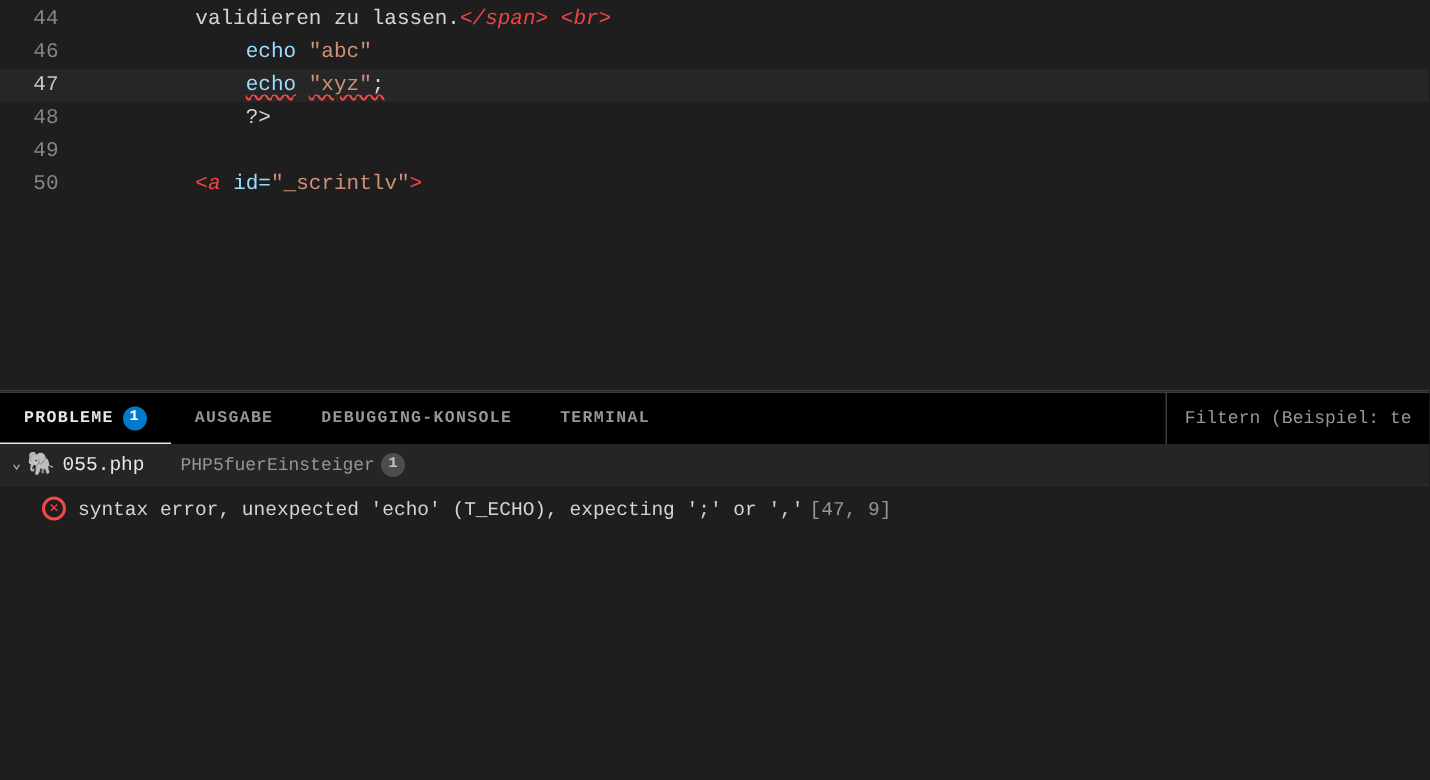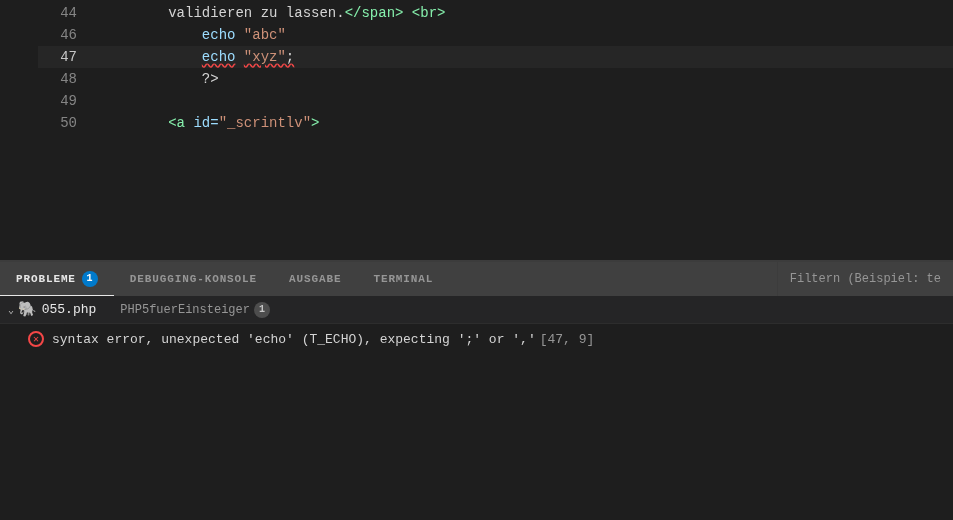--- a/index.html
+++ b/index.html
@@ -25,21 +25,20 @@
       flex-direction: column;
       padding-top: 2px;
     }
 
     .code-line {
       display: flex;
       align-items: center;
       height: 22px;
       font-size: 14px;
       line-height: 22px;
-      margin-left: 38px;
     }
 
     .line-number {
       width: 55px;
       text-align: right;
       padding-right: 16px;
       color: #858585;
       user-select: none;
       flex-shrink: 0;
       font-size: 14px;
@@ -52,21 +51,21 @@
       font-size: 14px;
     }
 
     
     .squiggly {
       text-decoration: underline wavy #f44747;
       text-underline-offset: 2px;
     }
 
     
-    .c-tag { color: #86efac; }
+    .c-tag { color: #ef4444; font-style: italic; }
     .c-string { color: #ce9178; }
     .c-attr { color: #9cdcfe; }
     .c-echo { color: #9cdcfe; }
     .c-punct { color: #d4d4d4; }
 
     
     .code-line.active-line {
       background: rgba(255,255,255,0.04);
       justify-content: space-between;
     }
@@ -82,21 +81,21 @@
     }
 
     
     .panel-separator {
       height: 1px;
       background: #3c3c3c;
     }
 
     
     .tabs-panel {
-      background: #404040;
+      background: #000000;
       border-top: 1px solid #3c3c3c;
       height: 35px;
       display: flex;
       align-items: stretch;
       text-align: center;
     }
 
     .tab {
       padding: 0 16px;
       display: flex;
@@ -276,24 +275,24 @@
 </div>
 
 <div class="panel-separator"></div>
 
 <div class="tabs-panel">
   <div class="tab active">
     <span>PROBLEME</span>
     <span class="badge">1</span>
   </div>
   <div class="tab">
+    <span>AUSGABE</span>
+  </div>
+  <div class="tab">
     <span>DEBUGGING-KONSOLE</span>
-  </div>
-  <div class="tab">
-    <span>AUSGABE</span>
   </div>
   <div class="tab">
     <span>TERMINAL</span>
   </div>
   <div class="tab-filter">
     <span>Filtern (Beispiel: te</span>
   </div>
 </div>
 
 <div class="problems-panel">

